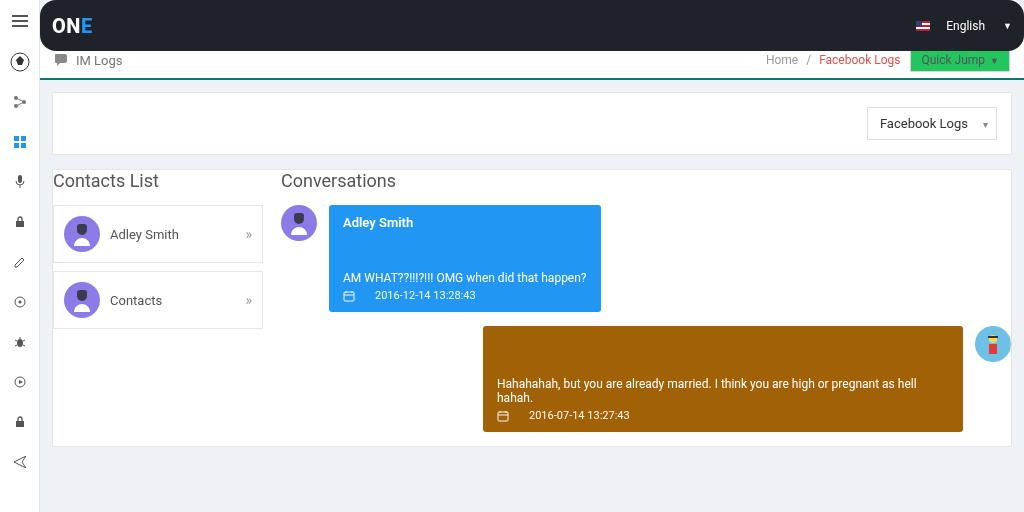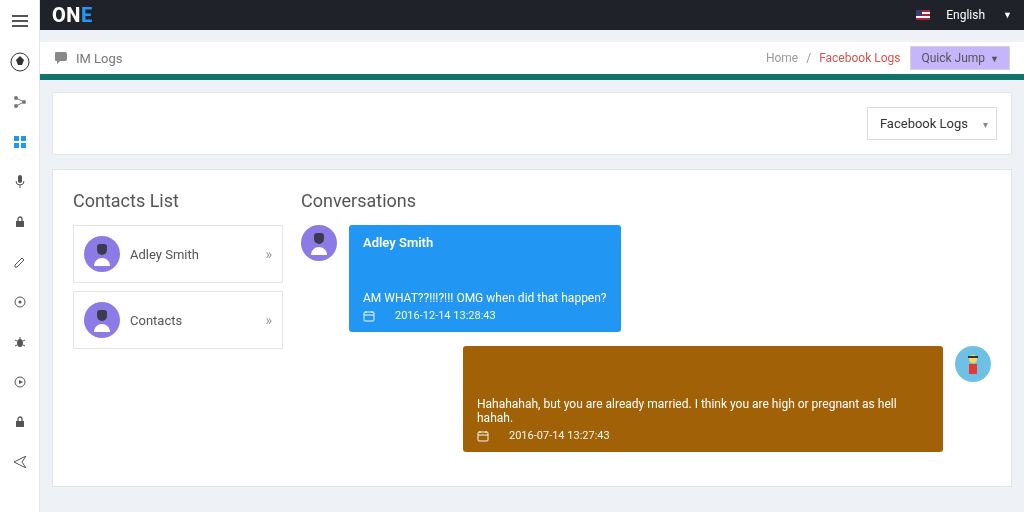--- a/index.html
+++ b/index.html
@@ -1,36 +1,36 @@
 <!DOCTYPE html>
 <html><head>
 <meta charset="utf-8">
 <style>
 * { box-sizing: border-box; margin: 0; padding: 0; }
 body { font-family: -apple-system, BlinkMacSystemFont, "Segoe UI", Roboto, Arial, sans-serif; background: #eef1f5; color: #333; font-size: 13px; width: 1024px; height: 512px; overflow: hidden; }
 .sidebar-nav { position: fixed; left: 0; top: 0; width: 40px; height: 512px; background: #fff; border-right: 1px solid #e5e5e5; display: flex; flex-direction: column; align-items: center; z-index: 10; }
 .sidebar-nav .hamburger { width: 40px; height: 42px; display: flex; align-items: center; justify-content: center; cursor: pointer; }
 .sidebar-nav .nav-icon { width: 40px; height: 40px; display: flex; align-items: center; justify-content: center; color: #555; cursor: pointer; }
-.topbar { position: fixed; left: 40px; top: 0; right: 0; height: 30px; background: #1f2229; display: flex; align-items: center; padding: 0 12px; z-index: 9; }
+.topbar { position: fixed; left: 40px; top: 0; right: 0; height: 51px; background: #1f2229; display: flex; align-items: center; padding: 0 12px; z-index: 9; border-radius: 16px; }
 .topbar .logo { color: #fff; font-weight: 800; font-size: 20px; letter-spacing: 0.5px; }
 .topbar .logo .blue { color: #2196f3; }
 .topbar .right { margin-left: auto; display: flex; align-items: center; gap: 16px; color: #fff; font-size: 12px; cursor: pointer; }
 .flag { width: 14px; height: 10px; background: linear-gradient(#b22234 0 20%, #fff 20% 40%, #b22234 40% 60%, #fff 60% 80%, #b22234 80% 100%); position: relative; display:inline-block;}
 .flag::before { content:""; position:absolute; left:0; top:0; width:6px; height:6px; background:#3c3b6e;}
-.crumbbar { position: fixed; left: 40px; top: 42px; right: 0; height: 38px; background: #fff; border-bottom: 6px solid #0f766e; display: flex; align-items: center; padding: 0 14px; z-index: 8; }
+.crumbbar { position: fixed; left: 40px; top: 42px; right: 0; height: 38px; background: #fff; border-bottom: 2px solid #0f766e; display: flex; align-items: center; padding: 0 14px; z-index: 8; }
 .crumbbar .title { color: #777; font-size: 13px; display:flex; align-items:center; gap:6px;}
 .crumbbar .crumbs { margin-left: auto; display: flex; align-items: center; gap: 8px; color: #999; font-size: 12px; }
 .crumbbar .crumbs .active { color: #d9534f; }
-.crumbbar .quick { margin-left: 10px; background: #c4b5fd; border: 1px solid #d5d5d5; padding: 4px 10px; font-size: 12px; color: #555; cursor: pointer; }
+.crumbbar .quick { margin-left: 10px; background: #22c55e; border: 1px solid #d5d5d5; padding: 4px 10px; font-size: 12px; color: #555; cursor: pointer; }
 .main { position: absolute; left: 40px; top: 80px; right: 0; padding: 12px; }
 .panel { background: #fff; border: 1px solid #e5e5e5; border-radius: 1px; padding: 14px; margin-bottom: 14px; }
 .panel-filter { display: flex; justify-content: flex-end; }
 .select { border: 1px solid #ddd; background: #fff; padding: 8px 28px 8px 12px; font-size: 13px; color: #333; min-width: 130px; position: relative; cursor: pointer; }
 .select::after { content: "▾"; position: absolute; right: 8px; top: 50%; transform: translateY(-50%); color: #888; font-size: 10px; }
-.workspace { display: flex; gap: 18px; background: #fff; padding: 20px; border: 1px solid #e5e5e5; }
+.workspace { display: flex; gap: 18px; background: #fff; border: 1px solid #e5e5e5; }
 .contacts-col { width: 210px; }
 .convo-col { flex: 1; }
 h3.section-title { font-weight: 400; font-size: 18px; color: #555; margin-bottom: 14px; }
 .contact-item { border: 1px solid #e5e5e5; padding: 10px; display: flex; align-items: center; gap: 10px; margin-bottom: 8px; cursor: pointer; }
 .avatar { width: 36px; height: 36px; border-radius: 50%; background: #8c7ae6; display:flex; align-items:center; justify-content:center; overflow:hidden;}
 .avatar svg { width: 28px; height: 28px; }
 .contact-name { flex: 1; color: #555; font-size: 13px; }
 .chev { color: #999; font-size: 14px; }
 .msg-row { display: flex; align-items: flex-start; gap: 12px; margin-bottom: 14px; }
 .msg-row.outgoing { justify-content: flex-end; }

